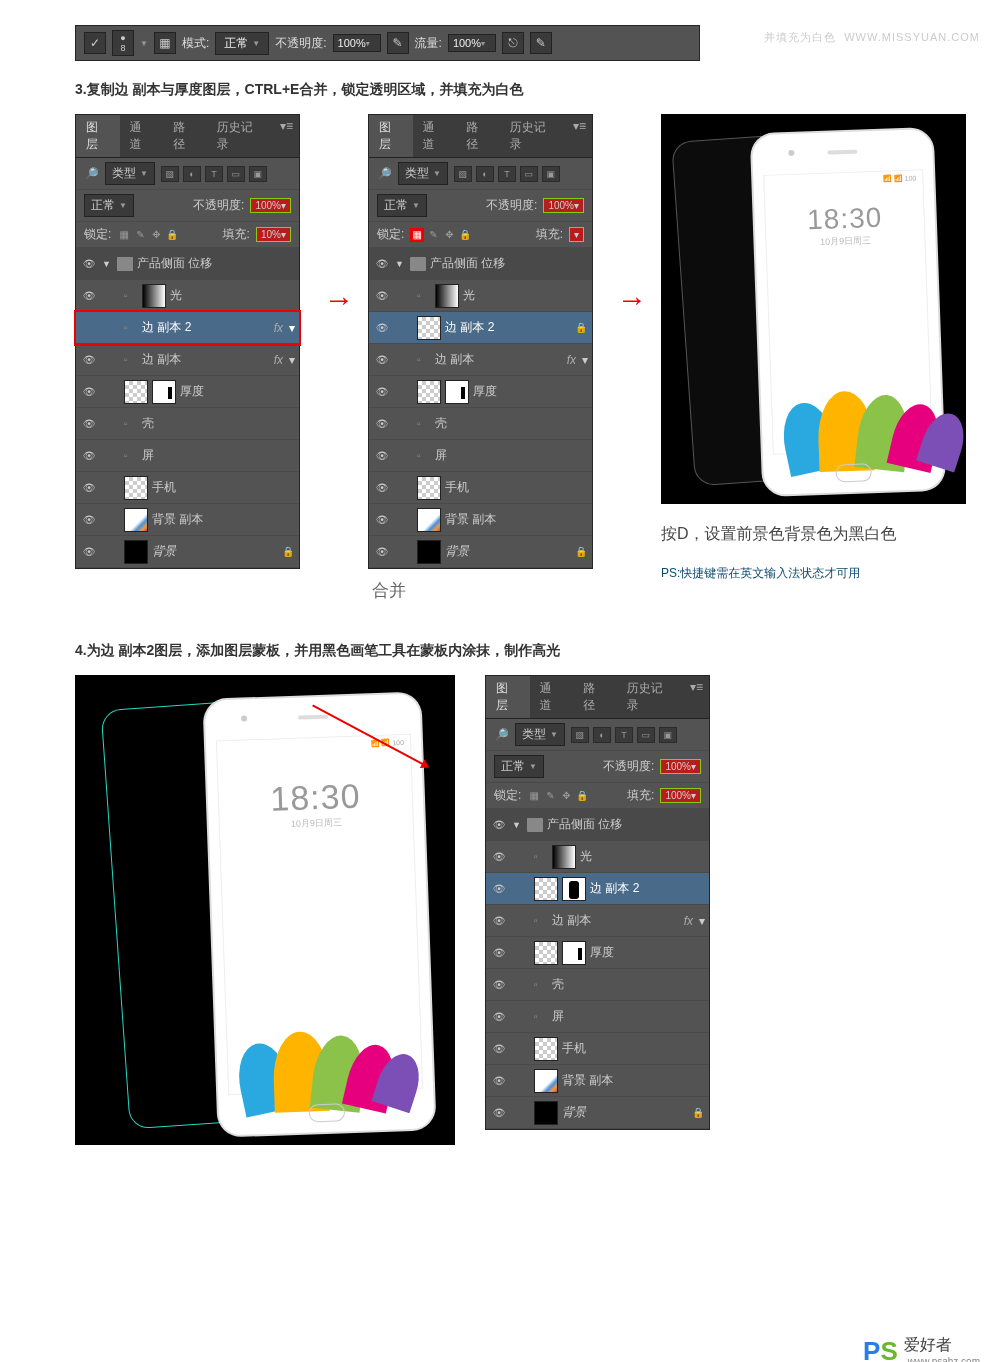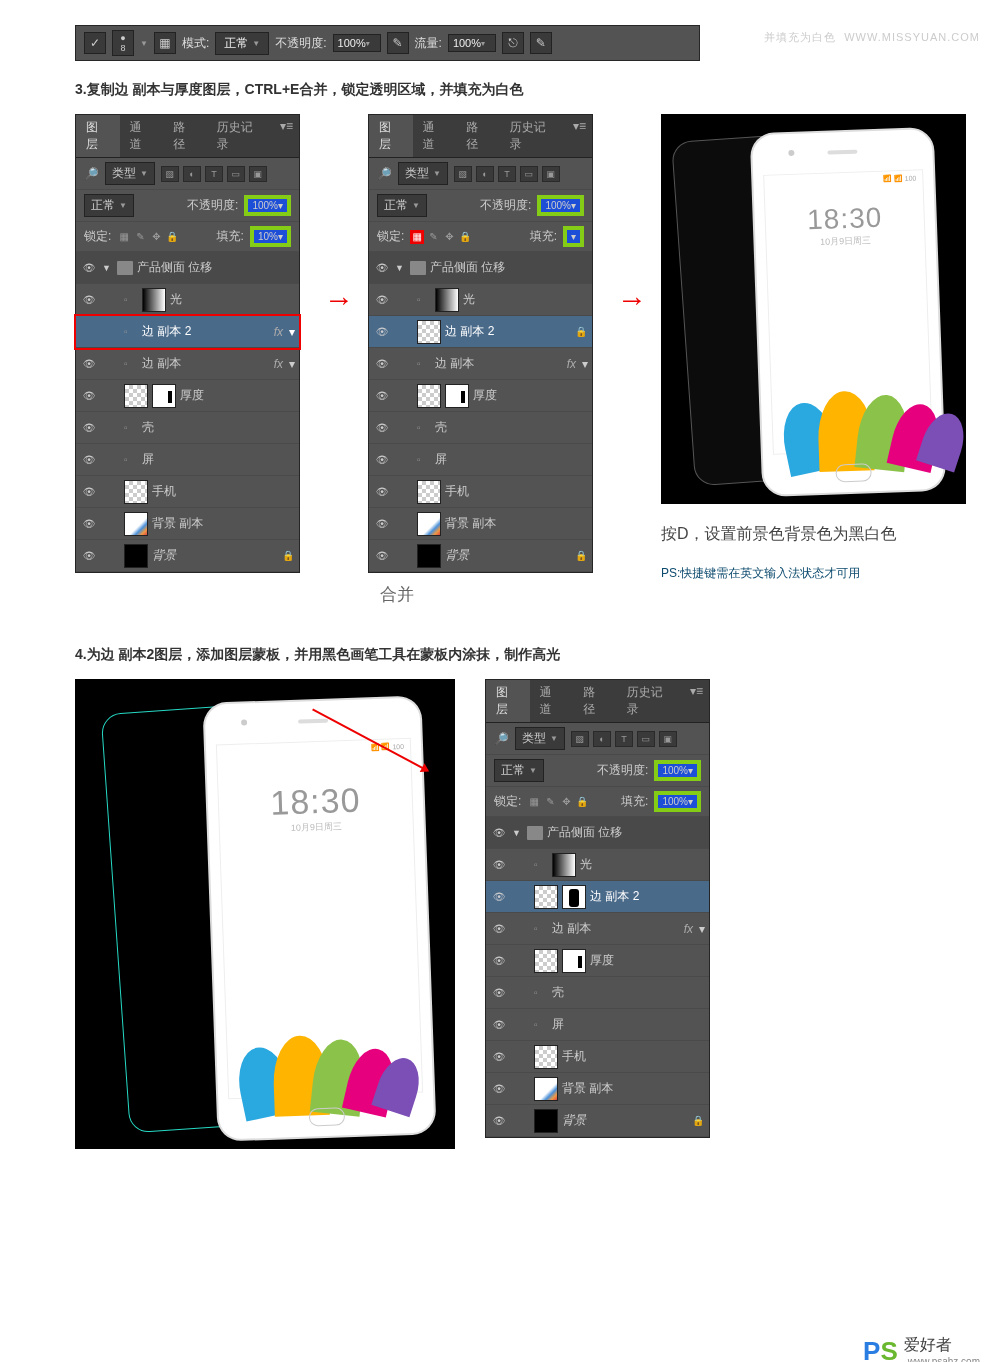--- a/index.html
+++ b/index.html
@@ -26,21 +26,21 @@
 .layers-panel { background: #535353; border: 1px solid #252525; width: 225px; font-size: 12px; color: #ccc; }
 .panel-tabs { display: flex; background: #3c3c3c; border-bottom: 1px solid #222; }
 .panel-tab { padding: 4px 10px; font-size: 12px; color: #aaa; }
 .panel-tab.active { background: #535353; color: #ddd; }
 .panel-menu { margin-left: auto; color: #aaa; padding: 4px 6px; }
 .panel-row { display: flex; align-items: center; padding: 4px 8px; gap: 6px; border-bottom: 1px solid #4a4a4a; }
 .panel-row .lbl { color: #ccc; }
 .filter-icons { display: flex; gap: 4px; }
 .fi { width: 18px; height: 16px; background: #3a3a3a; border: 1px solid #2a2a2a; display: flex; align-items: center; justify-content: center; color: #999; font-size: 9px; }
 .panel-dd { background: #3a3a3a; padding: 2px 6px; border: 1px solid #222; display: flex; align-items: center; gap: 4px; }
-.panel-val { background: #1d4ed8; padding: 1px 4px; border: 4px solid #84cc16; font-size: 10px; text-align: right; }
+.panel-val { background: #b91c1c; padding: 1px 4px; border: 1px solid #84cc16; font-size: 10px; text-align: right; }
 .lock-icons { display: flex; gap: 2px; }
 .li { width: 14px; height: 14px; color: #999; font-size: 10px; display: flex; align-items: center; justify-content: center; }
 
 .layer-list { }
 .layer-item { display: flex; align-items: center; padding: 3px 4px; gap: 4px; border-bottom: 1px solid #4a4a4a; min-height: 32px; }
 .layer-item.selected { background: #4a6a8a; color: #fff; }
 .layer-item.group { background: #494949; }
 .eye-col { width: 18px; text-align: center; color: #ccc; font-size: 10px; }
 .layer-indent { width: 18px; }
 .link-col { width: 14px; color: #999; font-size: 10px; }
@@ -55,21 +55,21 @@
 .thumb.maskshape::after { content: ""; position: absolute; left: 6px; top: 3px; width: 10px; height: 18px; background: #000; border-radius: 3px; }
 .layer-name { flex: 1; font-size: 12px; }
 .fx { font-style: italic; font-size: 12px; color: #aaa; margin-right: 2px; }
 .lockicon { font-size: 10px; color: #aaa; }
 .folder-icon { width: 16px; height: 14px; background: #888; display: inline-block; border-radius: 1px; }
 .tri { color: #ccc; font-size: 9px; margin-right: 2px; }
 
 .red-box { border: 2px solid #e00; margin: -2px; }
 .red-arrow { position: relative; margin-top: 165px; color: #e00; font-size: 30px; width: 20px; }
 
-.panel-caption { font-size: 17px; color: #666; margin: 10px 0 0 12px; }
+.panel-caption { font-size: 17px; color: #666; margin: 10px 0 0 4px; }
 
 
 .phone-preview { width: 305px; height: 390px; background: #000; position: relative; overflow: hidden; }
 .phone-preview.big { width: 380px; height: 470px; }
 .phone-body { position: absolute; width: 180px; height: 360px; background: #fff; border-radius: 22px; right: 28px; top: 18px; transform: rotate(-2deg); box-shadow: 0 0 0 2px #ddd; }
 .phone-screen { position: absolute; inset: 40px 10px 40px 10px; background: #fff; border: 1px solid #eee; }
 .phone-time { text-align: center; font-size: 28px; color: #999; font-weight: 200; margin-top: 30px; letter-spacing: 1px; }
 .phone-date { text-align: center; font-size: 9px; color: #bbb; }
 .phone-status { position: absolute; top: 4px; right: 6px; font-size: 7px; color: #aaa; }
 .phone-blobs { position: absolute; bottom: 0; left: 0; right: 0; height: 90px; }

